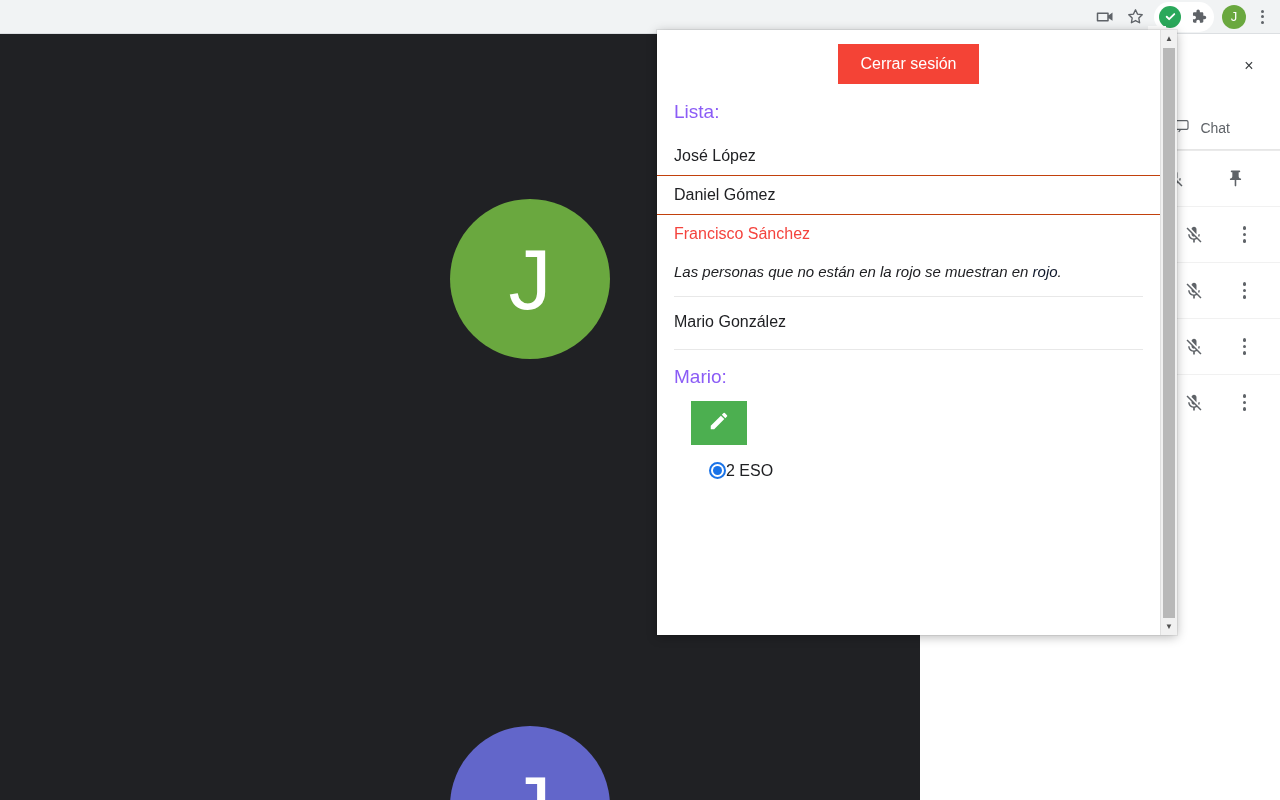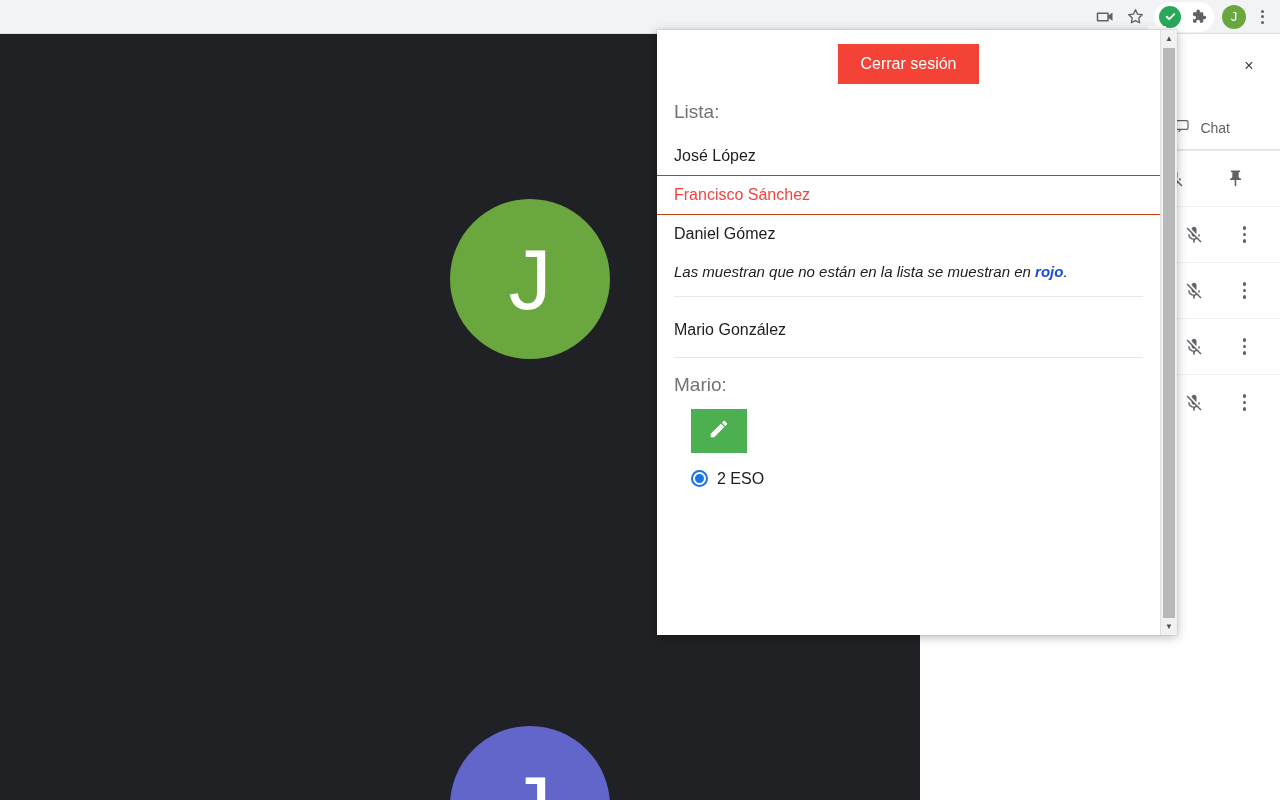--- a/index.html
+++ b/index.html
@@ -107,46 +107,46 @@
   }
   #popup-inner{padding:0 17px 0 17px;}
   #logout-wrap{display:flex;justify-content:center;padding-top:14px;}
   #logout-btn{
     background:#f44336;color:#ffffff;border:none;
     font-family:"Liberation Sans", sans-serif;
     font-size:16px;padding:11px 22px;cursor:pointer;
     line-height:1.1;
   }
   .section-title{
-    font-size:19px;color:#737373;margin:17px 0 0 0;font-weight:400;
+    font-size:19px;color:#8b5cf6;margin:17px 0 0 0;font-weight:400;
   }
   #lista-rows{margin-top:14px;}
   .lista-row{
     font-size:16px;color:#202124;
     padding:10px 0 10px 0;
     border-top:1px solid #c2410c;
     margin-left:-17px;margin-right:-17px;padding-left:17px;padding-right:17px;
   }
   .lista-row:first-child{border-top:none;}
   .lista-row.absent{color:#f4433d;}
   #lista-note{
     font-size:15px;color:#202124;font-style:italic;
     padding:10px 0 14px 0;
   }
-  #lista-note .red{color:#1d4ed8;font-weight:bold;}
+  #lista-note .red{color:#0f172a;}
   .divider{height:1px;background:#e8e8e8;margin:2px 0 0 0;}
-  #ausencias-rows{margin-top:20px;}
+  #ausencias-rows{margin-top:12px;}
   .aus-row{font-size:16px;color:#202124;padding:4px 0 16px 0;}
   #clases-title{margin-top:16px;}
   #edit-classes-btn{
     margin-top:13px;margin-left:17px;
     width:56px;height:44px;background:#4caf50;border:none;
     display:flex;align-items:center;justify-content:center;cursor:pointer;
   }
-  #class-options{margin-top:17px;margin-left:17px;display:flex;align-items:center;gap:9px;}
+  #class-options{margin-top:17px;margin-left:35px;display:flex;align-items:center;}
   .radio-dot{
     width:17px;height:17px;border-radius:50%;
     border:2px solid #1a73e8;box-sizing:border-box;
     display:flex;align-items:center;justify-content:center;background:#fff;
   }
   .radio-dot b{width:9px;height:9px;border-radius:50%;background:#1a73e8;display:block;}
   .class-label{font-size:16px;color:#202124;}
 
   
   #popup-scrollbar{
@@ -300,25 +300,25 @@
     <div id="popup-inner">
 
       <div id="logout-wrap">
         <button id="logout-btn">Cerrar sesión</button>
       </div>
 
       <div class="section-title">Lista:</div>
 
       <div id="lista-rows">
         <div class="lista-row">José López</div>
+        <div class="lista-row">Daniel Gómez</div>
         <div class="lista-row absent">Francisco Sánchez</div>
-        <div class="lista-row">Daniel Gómez</div>
-      </div>
-
-      <div id="lista-note"><span>Las muestran que no están en la lista se muestran en </span><span class="red">rojo</span><span>.</span></div>
+      </div>
+
+      <div id="lista-note"><span>Las personas que no están en la rojo se muestran en </span><span class="red">rojo</span><span>.</span></div>
 
       <div class="divider"></div>
 
       <div id="ausencias-rows">
         <div class="aus-row">Mario González</div>
       </div>
 
       <div class="divider"></div>
 
       <div class="section-title" id="clases-title">Mario:</div>

